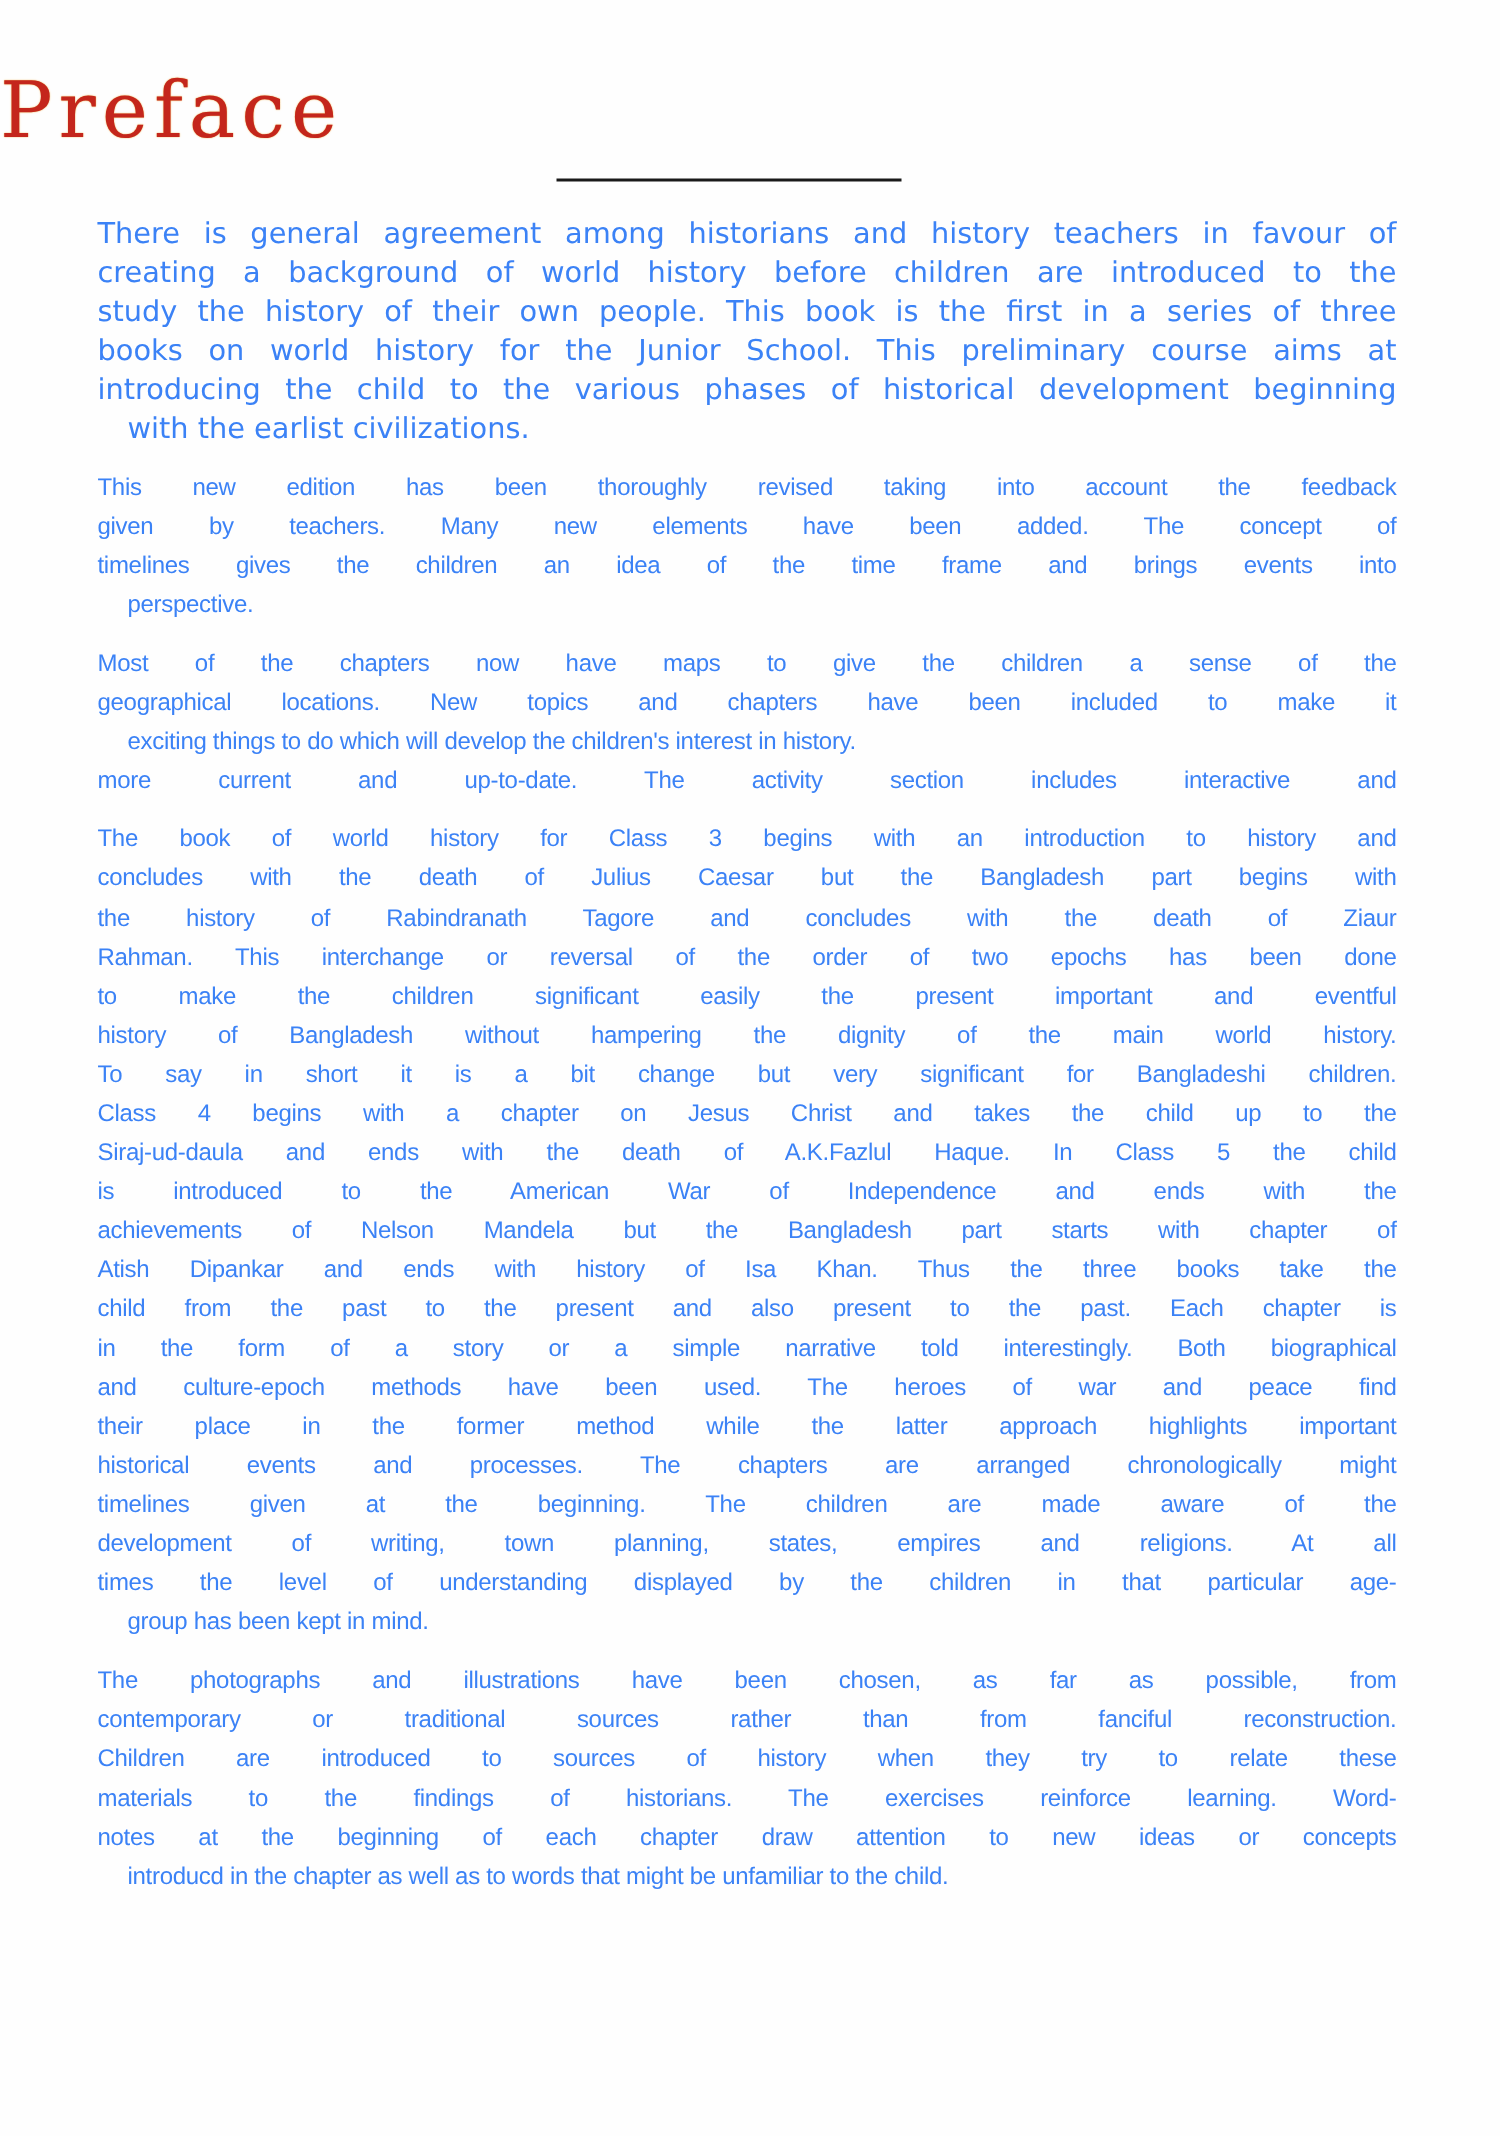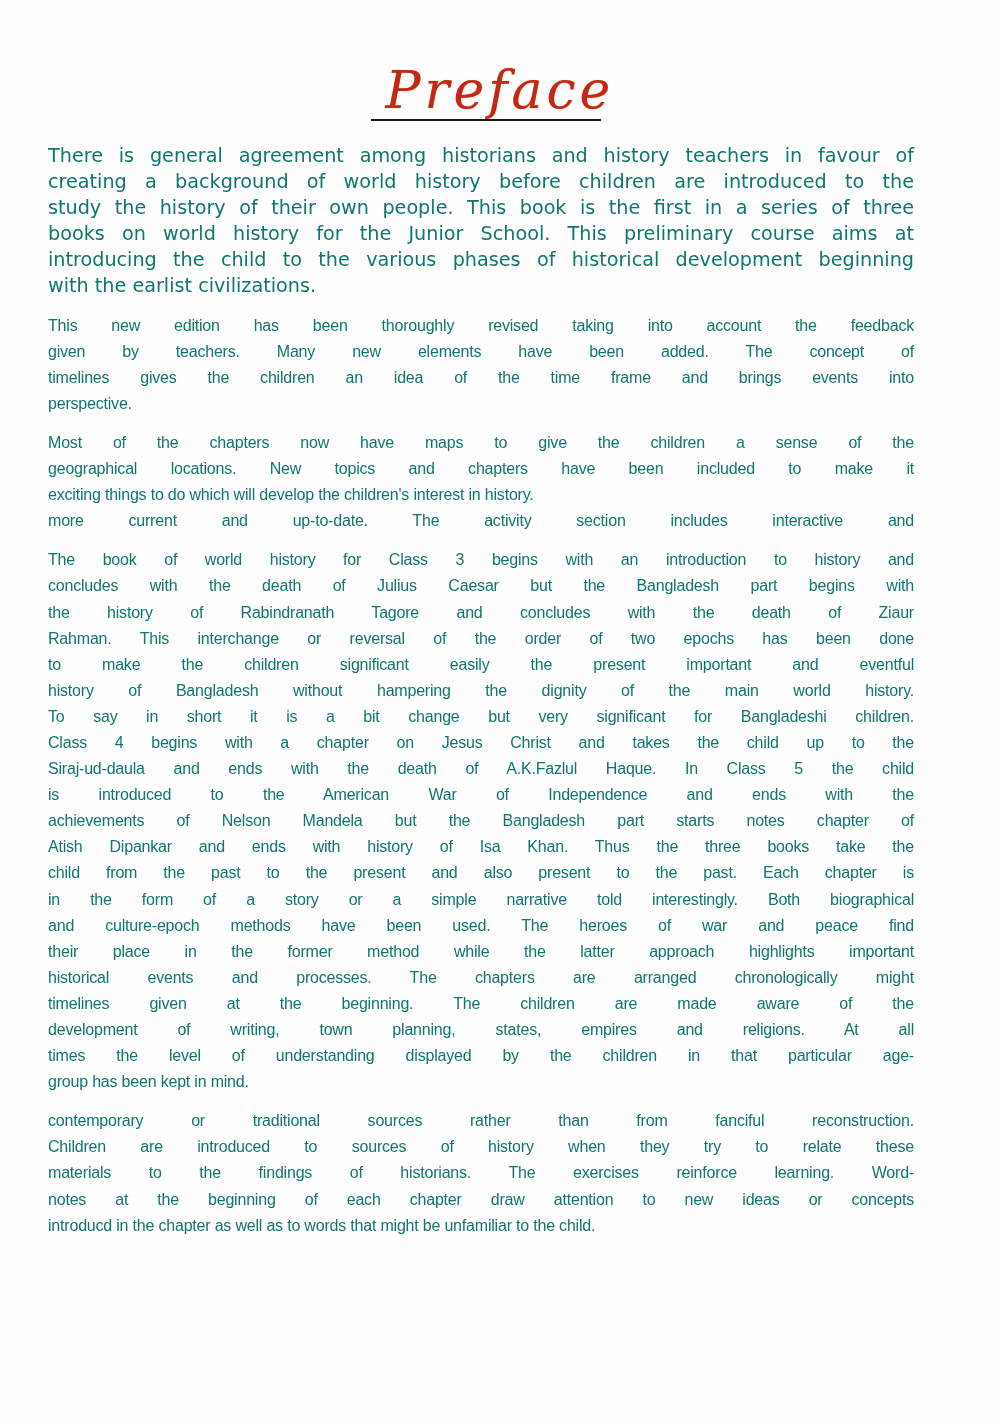--- a/index.html
+++ b/index.html
@@ -1,33 +1,33 @@
 <!DOCTYPE html>
 <html><head>
 <meta charset="utf-8">
 <style>
   html, body { margin: 0; padding: 0; background: #ffffff; }
   body { width: 1000px; height: 1424px; position: relative; overflow: hidden; }
   .page { position: absolute; left: 0; top: 0; width: 1000px; height: 1424px; background: #fefefe; }
   .title {
-    position: absolute; left: 0; width: 1000px; top: 58px; text-align: center;
-    font-family: "DejaVu Serif", "Liberation Serif", serif; font-style: italic;
+    position: absolute; left: 0; width: 1000px; top: 42px; 
+    font-family: "DejaVu Serif", "Liberation Serif", serif; 
     font-size: 52px; letter-spacing: 4px; color: #c4261c;
     text-shadow: 0 0 1px #e8a030; margin: 0; line-height: 64px; font-weight: normal;
   }
   .rule { position: absolute; left: 371px; top: 119px; width: 230px; height: 2px; background: #1a1a1a; }
   .body-text {
-    position: absolute; left: 48px; width: 866px; top: 143px;
+    position: absolute; left: 65px; width: 866px; top: 143px;
     font-family: "DejaVu Sans", "Liberation Sans", sans-serif;
-    font-size: 19.2px; color: #0f766e;
+    font-size: 19.2px; color: #3b82f6;
   }
   .para { margin: 0 0 13px 0; }
   .line { display: block; height: 26.1px; line-height: 26.1px; white-space: nowrap;
           text-align: justify; text-align-last: justify; }
-  .line.last { text-align-last: left; }
+  .line.last { text-align-last: left; margin-left: 20px; }
   .narrow { font-family: "Liberation Sans", sans-serif; font-size: 16px; letter-spacing: -0.2px; }
 </style>
 </head>
 <body>
 
 <div class="page">
   <h1 class="title">Preface</h1>
   <div class="rule"></div>
 
   <div class="body-text">
@@ -59,34 +59,35 @@
       <span class="line">The book of world history for Class 3 begins with an introduction to history and</span>
       <span class="line">concludes with the death of Julius Caesar but the Bangladesh part begins with</span>
       <span class="line">the history of Rabindranath Tagore and concludes with the death of Ziaur</span>
       <span class="line">Rahman. This interchange or reversal of the order of two epochs has been done</span>
       <span class="line">to make the children significant easily the present important and eventful</span>
       <span class="line">history of Bangladesh without hampering the dignity of the main world history.</span>
       <span class="line">To say in short it is a bit change but very significant for Bangladeshi children.</span>
       <span class="line">Class 4 begins with a chapter on Jesus Christ and takes the child up to the</span>
       <span class="line">Siraj-ud-daula and ends with the death of A.K.Fazlul Haque. In Class 5 the child</span>
       <span class="line">is introduced to the American War of Independence and ends with the</span>
-      <span class="line">achievements of Nelson Mandela but the Bangladesh part starts notes chapter of</span>
+      <span class="line">achievements of Nelson Mandela but the Bangladesh part starts with chapter of</span>
       <span class="line">Atish Dipankar and ends with history of Isa Khan. Thus the three books take the</span>
       <span class="line">child from the past to the present and also present to the past. Each chapter is</span>
       <span class="line">in the form of a story or a simple narrative told interestingly. Both biographical</span>
       <span class="line">and culture-epoch methods have been used. The heroes of war and peace find</span>
       <span class="line">their place in the former method while the latter approach highlights important</span>
       <span class="line">historical events and processes. The chapters are arranged chronologically might</span>
       <span class="line">timelines given at the beginning. The children are made aware of the</span>
       <span class="line">development of writing, town planning, states, empires and religions. At all</span>
       <span class="line">times the level of understanding displayed by the children in that particular age-</span>
       <span class="line last">group has been kept in mind.</span>
     </p>
 
     <p class="para narrow">
+      <span class="line">The photographs and illustrations have been chosen, as far as possible, from</span>
       <span class="line">contemporary or traditional sources rather than from fanciful reconstruction.</span>
       <span class="line">Children are introduced to sources of history when they try to relate these</span>
       <span class="line">materials to the findings of historians. The exercises reinforce learning. Word-</span>
       <span class="line">notes at the beginning of each chapter draw attention to new ideas or concepts</span>
       <span class="line last">introducd in the chapter as well as to words that might be unfamiliar to the child.</span>
     </p>
   </div>
 </div>
 
 </body></html>

